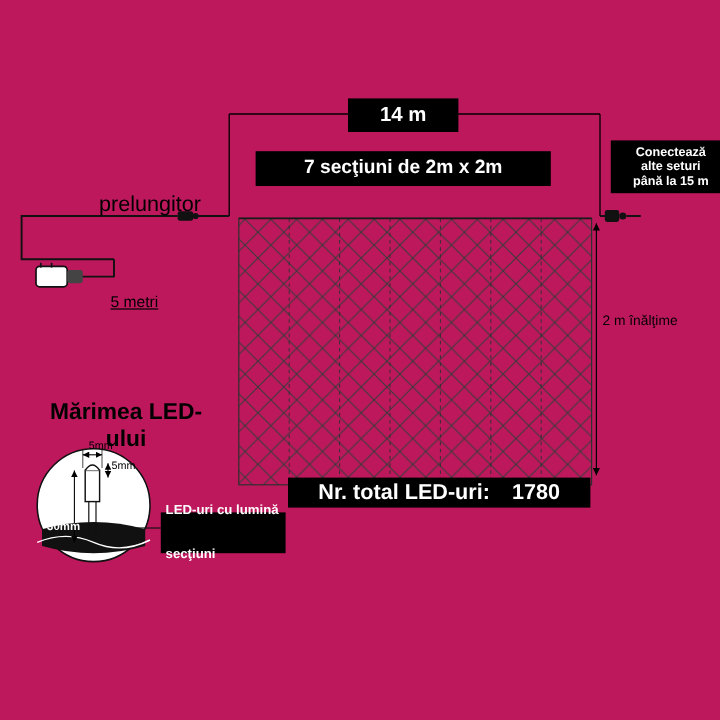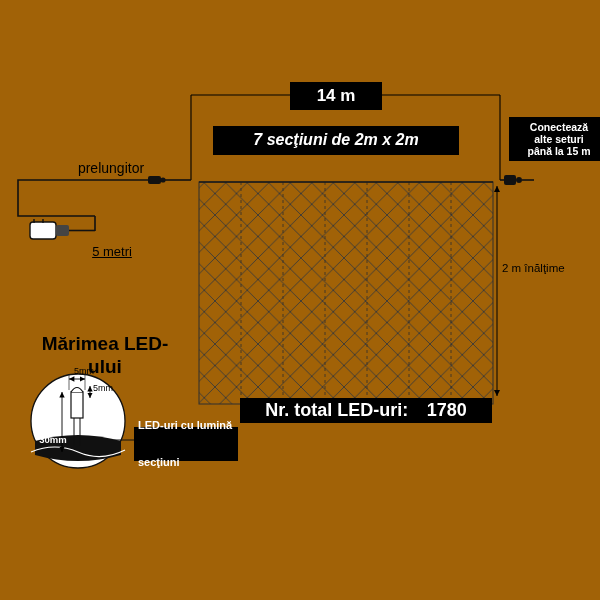--- a/index.html
+++ b/index.html
@@ -7,21 +7,21 @@
     padding: 0;
     background: #ffffff;
   }
   body {
     font-family: "Liberation Sans", sans-serif;
   }
   #page {
     position: relative;
     width: 600px;
     height: 600px;
-    background: #a16207;
+    background: #be185d;
     overflow: hidden;
   }
   #diagram-svg {
     position: absolute;
     left: 0;
     top: 0;
     width: 600px;
     height: 600px;
   }
   .label-box {
@@ -48,45 +48,44 @@
     width: 92px;
     height: 28px;
     font-size: 17px;
   }
   #lbl-sections {
     left: 213px;
     top: 126px;
     width: 246px;
     height: 29px;
     font-size: 16px;
-    font-style: italic;
   }
   #lbl-connect {
     left: 509px;
     top: 117px;
     width: 100px;
     height: 44px;
     font-size: 10.5px;
     padding: 2px 3px;
     flex-direction: column;
   }
   #lbl-total {
     left: 240px;
     top: 398px;
     width: 252px;
     height: 25px;
     font-size: 18px;
     justify-content: space-around;
     padding: 0 16px;
   }
   #lbl-prelungitor {
-    left: 51px;
+    left: 65px;
     top: 160px;
     width: 120px;
-    font-size: 14px;
+    font-size: 18px;
   }
   #lbl-5metri {
     left: 72px;
     top: 244px;
     width: 80px;
     font-size: 13px;
     text-decoration: underline;
   }
   #lbl-2m-inaltime {
     left: 502px;

